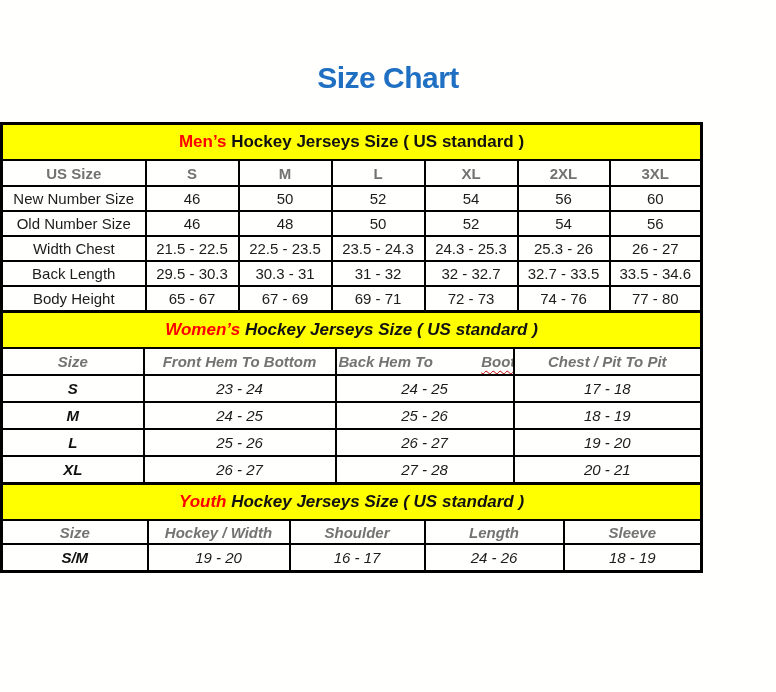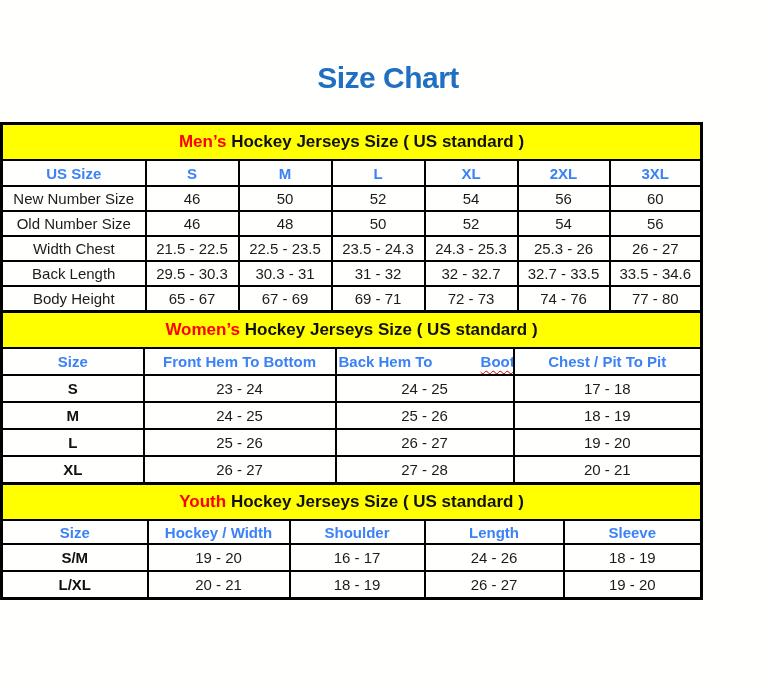--- a/index.html
+++ b/index.html
@@ -26,40 +26,40 @@
   .tables {
     width: 776px;
     margin: 26px auto 0 auto;
   }
   table.tbl {
     border-collapse: collapse;
     table-layout: fixed;
     width: 700px;
     border: 3px solid var(--border-black, #000000);
   }
-  table.tbl + table.tbl { margin-top: -3px; }
+  table.tbl + table.tbl { margin-top: -3px; font-style: italic; }
   .tbl td {
     border: 2px solid var(--border-black, #000000);
     text-align: center;
     vertical-align: middle;
     font-size: 15px;
     color: #1c1c1c;
     padding: 0 2px;
     overflow: hidden;
     white-space: nowrap;
   }
   .banner td {
     background: var(--banner-yellow, #FFFF00);
     height: 34px;
     font-weight: bold;
     font-size: 17px;
     color: #111111;
   }
   .banner .hl { color: var(--accent-red, #FF0000); }
-  .hdr td { font-weight: bold; color: #3b82f6; }
+  .hdr td { font-weight: bold; color: #737373; }
   .mens  .hdr td  { height: 24px; }
   .mens  .data td { height: 23px; }
   .womens .hdr td  { height: 25px; }
   .womens .data td { height: 25px; }
   .youth .hdr td  { height: 22px; }
   .youth .data td { height: 25px; }
   .womens .data td.lbl, .youth .data td.lbl { font-weight: bold; color: #111111; }
   .squiggle {
     text-decoration-line: underline;
     text-decoration-style: wavy;
@@ -212,24 +212,17 @@
           <td>Length</td>
           <td>Sleeve</td>
         </tr>
         <tr class="data">
           <td class="lbl">S/M</td>
           <td>19 - 20</td>
           <td>16 - 17</td>
           <td>24 - 26</td>
           <td>18 - 19</td>
         </tr>
-        <tr class="data">
-          <td class="lbl">L/XL</td>
-          <td>20 - 21</td>
-          <td>18 - 19</td>
-          <td>26 - 27</td>
-          <td>19 - 20</td>
-        </tr>
       </tbody>
     </table>
 
   </div>
 </div>
 
 </body></html>

